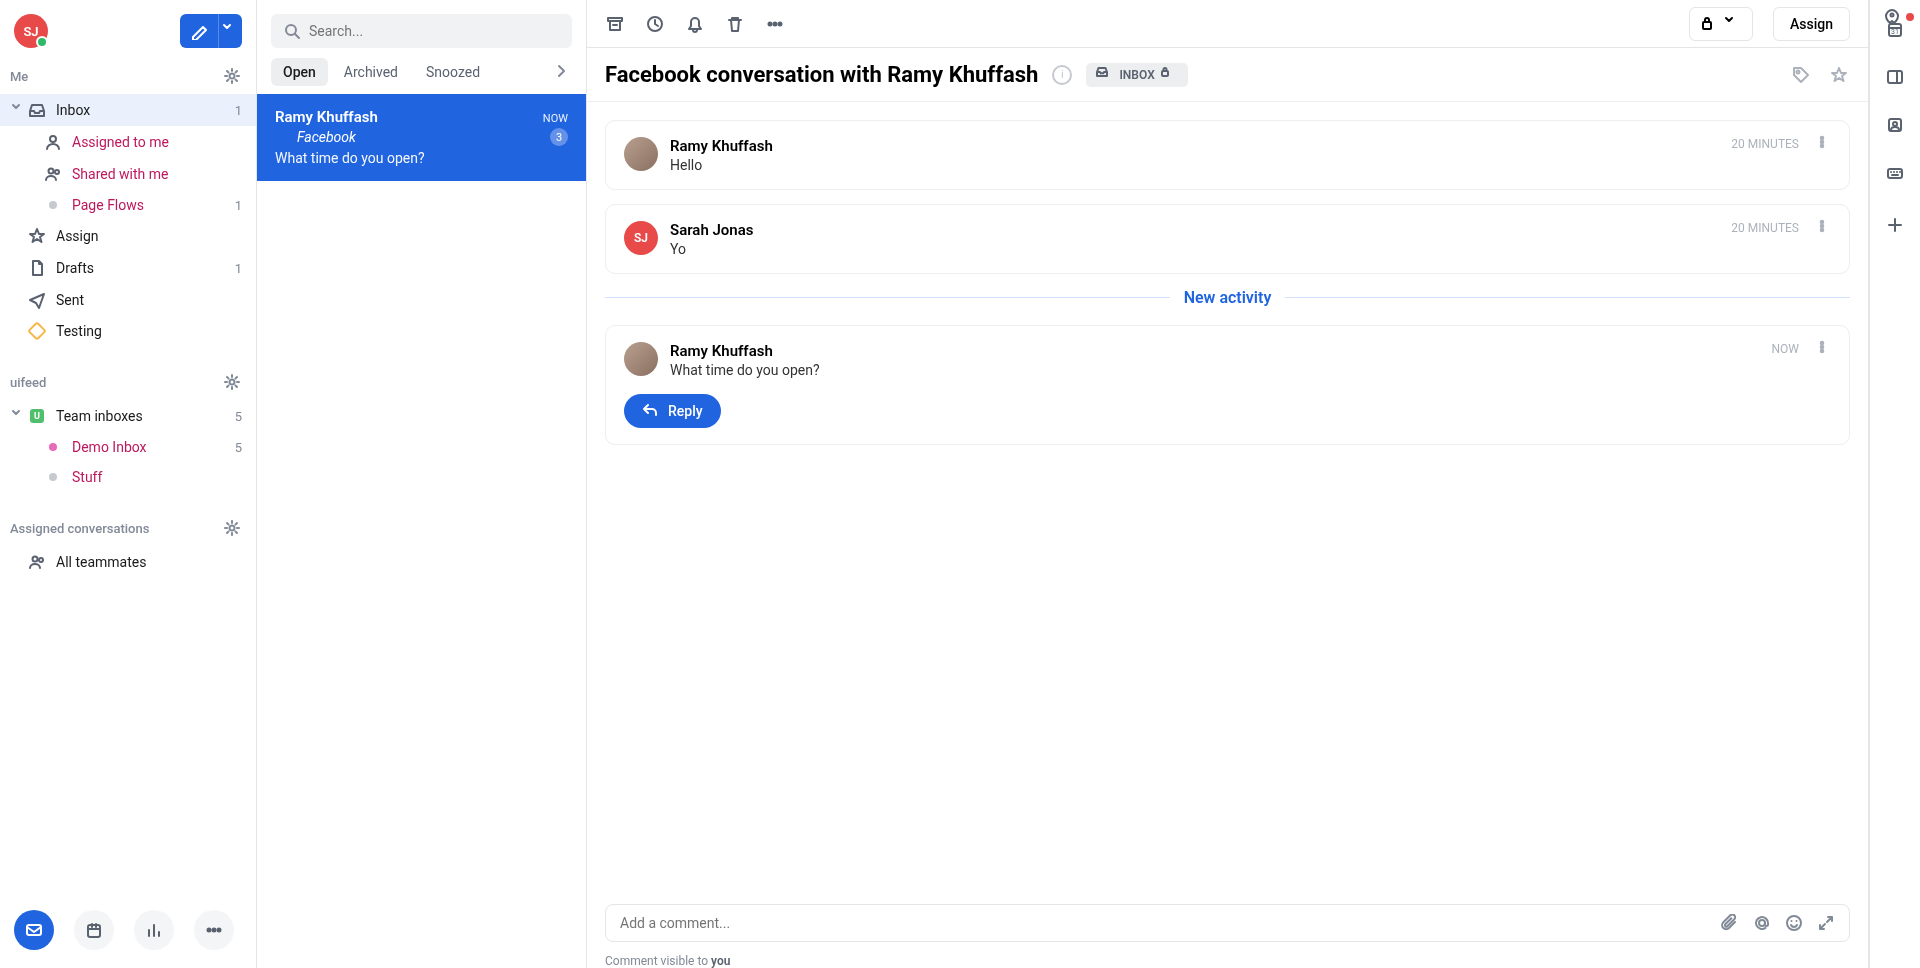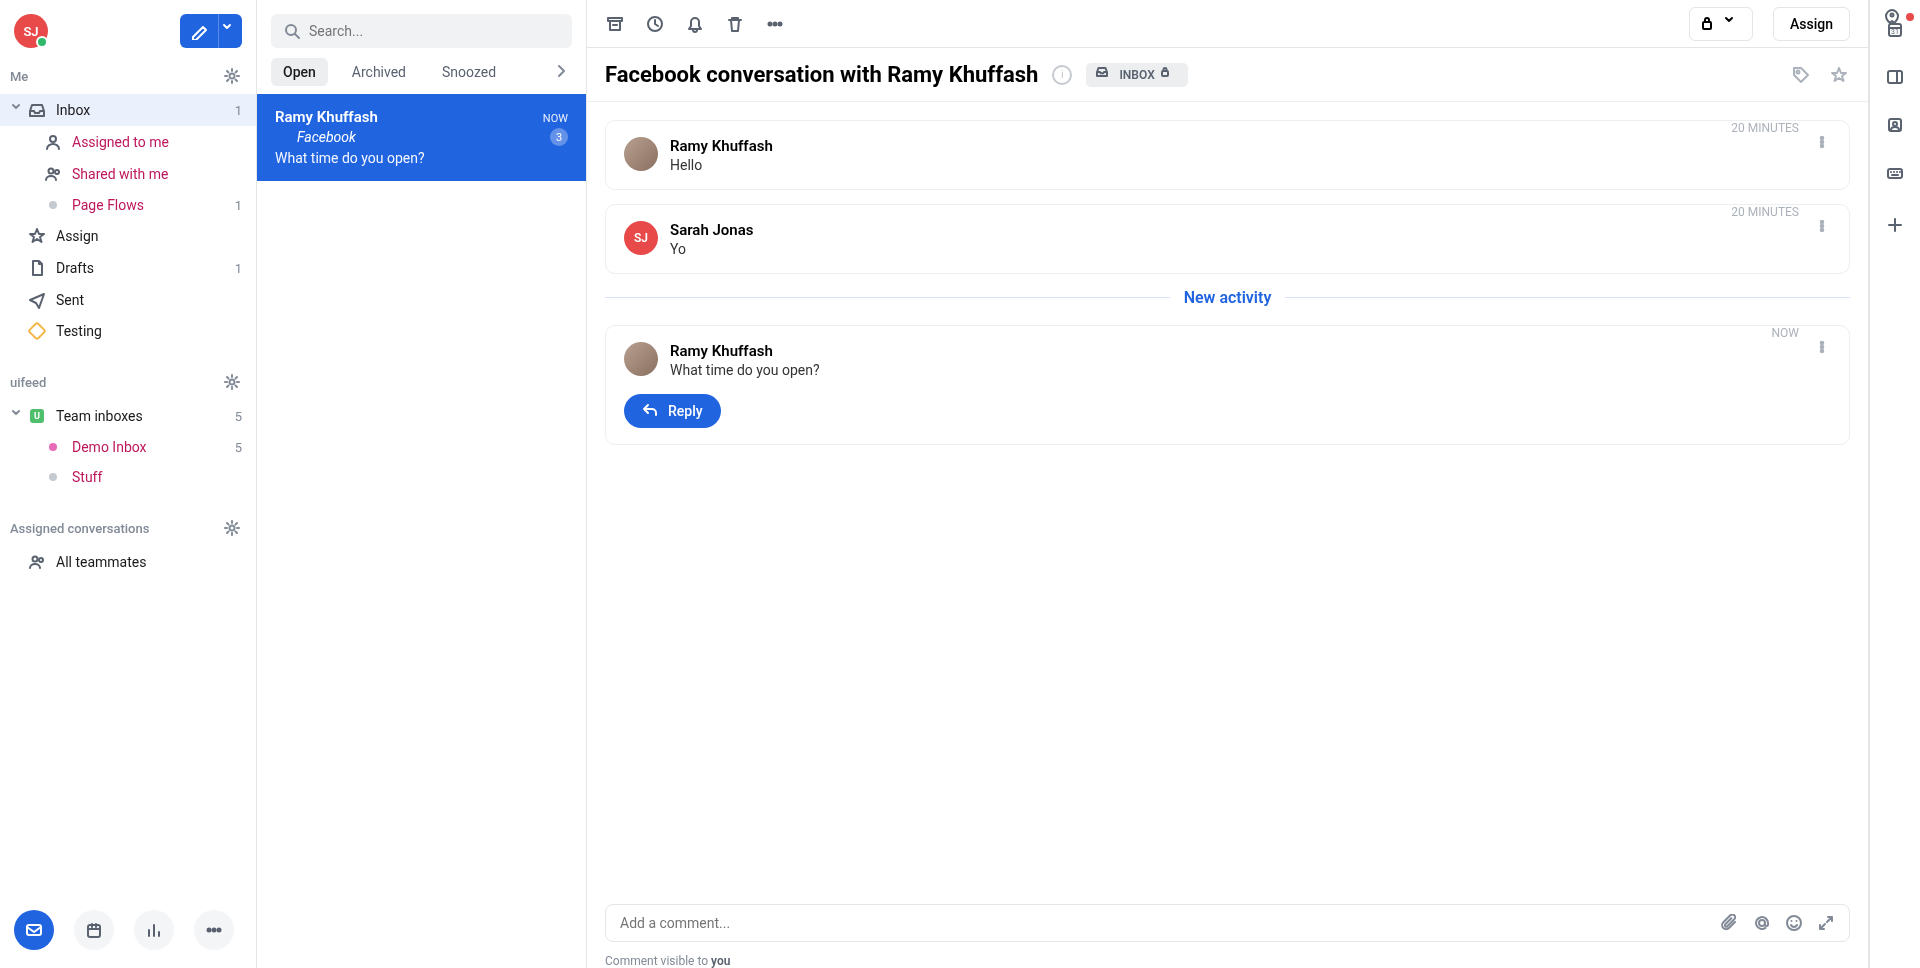--- a/index.html
+++ b/index.html
@@ -31,21 +31,21 @@
 .sidebar-bottom { display: flex; align-items: center; gap: 20px; padding: 18px 14px; }
 .btm-btn { width: 40px; height: 40px; border-radius: 50%; display: flex; align-items: center; justify-content: center; cursor: pointer; }
 .btm-btn.primary { background: #2164e0; color: #fff; }
 .btm-btn.ghost { background: #f4f5f7; color: #5a6270; }
 
 .list-pane { width: 330px; min-width: 330px; height: 100%; border-right: 1px solid #e5e5e5; display: flex; flex-direction: column; }
 .search-row { padding: 14px 14px 10px 14px; }
 .search-box { background: #f1f2f4; border-radius: 6px; height: 34px; display: flex; align-items: center; padding: 0 12px; }
 .search-box .sico { color: #828a97; margin-right: 8px; display: flex; }
 .search-box input { border: none; background: transparent; outline: none; font-size: 14px; color: #b91c1c; flex: 1; }
-.filter-row { display: flex; align-items: center; padding: 0 14px 8px 14px; gap: 12px; }
+.filter-row { display: flex; align-items: center; padding: 0 14px 8px 14px; gap: 4px; }
 .pill { padding: 6px 12px; border-radius: 6px; font-size: 14px; color: #5a6270; cursor: pointer; }
 .pill.active { background: #eceef0; color: #1a1a1a; font-weight: 500; }
 .filter-more { margin-left: auto; color: #828a97; cursor: pointer; display: flex; }
 .sort-row { padding: 10px 14px; border-top: 1px solid #eceef0; border-bottom: 1px solid #eceef0; font-size: 13px; color: #5a6270; display: flex; align-items: center; cursor: pointer; }
 .sort-row .chev-down { margin-left: 6px; display: flex; }
 .conv-item { padding: 14px 18px; cursor: pointer; border-bottom: 1px solid transparent; }
 .conv-item.selected { background: #2164e0; color: #fff; }
 .conv-row1 { display: flex; justify-content: space-between; align-items: baseline; }
 .conv-name { font-weight: 600; font-size: 15px; }
 .conv-time { font-size: 11px; opacity: 0.9; }
@@ -69,21 +69,21 @@
 .hdr-ico { color: #acb2bb; cursor: pointer; display: flex; width: 22px; height: 22px; align-items: center; justify-content: center; }
 
 .messages { flex: 1; overflow: auto; padding: 18px; }
 .msg-card { background: #fff; border: 1px solid #eceef0; border-radius: 10px; padding: 16px 18px; margin-bottom: 14px; position: relative; }
 .msg-head { display: flex; align-items: flex-start; gap: 12px; }
 .msg-avatar { width: 34px; height: 34px; border-radius: 50%; background: #d0d0d0; flex-shrink: 0; background-size: cover; }
 .msg-avatar.sj { background: #e84a4a; color: #fff; display: flex; align-items: center; justify-content: center; font-size: 12px; font-weight: 600; }
 .msg-body { flex: 1; }
 .msg-name { font-weight: 600; font-size: 15px; }
 .msg-text { font-size: 14px; color: #333; margin-top: 2px; }
-.msg-meta { position: absolute; right: 50px; top: 0; font-size: 12px; color: #acb2bb; text-transform: uppercase; }
+.msg-meta { position: absolute; right: 50px; top: 16px; font-size: 12px; color: #acb2bb; text-transform: uppercase; }
 .msg-more { position: absolute; right: 16px; top: 14px; color: #acb2bb; cursor: pointer; display: flex; }
 .activity-divider { display: flex; align-items: center; margin: 8px 0 18px 0; }
 .activity-divider::before, .activity-divider::after { content: ""; flex: 1; height: 1px; background: #d5e2fb; }
 .activity-label { font-size: 16px; font-weight: 600; color: #2164e0; padding: 0 14px; }
 .reply-btn { margin-top: 16px; background: #2164e0; color: #fff; border: none; border-radius: 18px; padding: 8px 18px; font-size: 14px; font-weight: 500; display: inline-flex; align-items: center; gap: 8px; cursor: pointer; }
 
 .composer { padding: 12px 18px 6px 18px; }
 .composer-box { border: 1px solid #e5e5e5; border-radius: 8px; height: 38px; display: flex; align-items: center; padding: 0 14px; }
 .composer-box input { border: none; outline: none; flex: 1; font-size: 14px; }
 .composer-actions { display: flex; gap: 14px; color: #828a97; }

